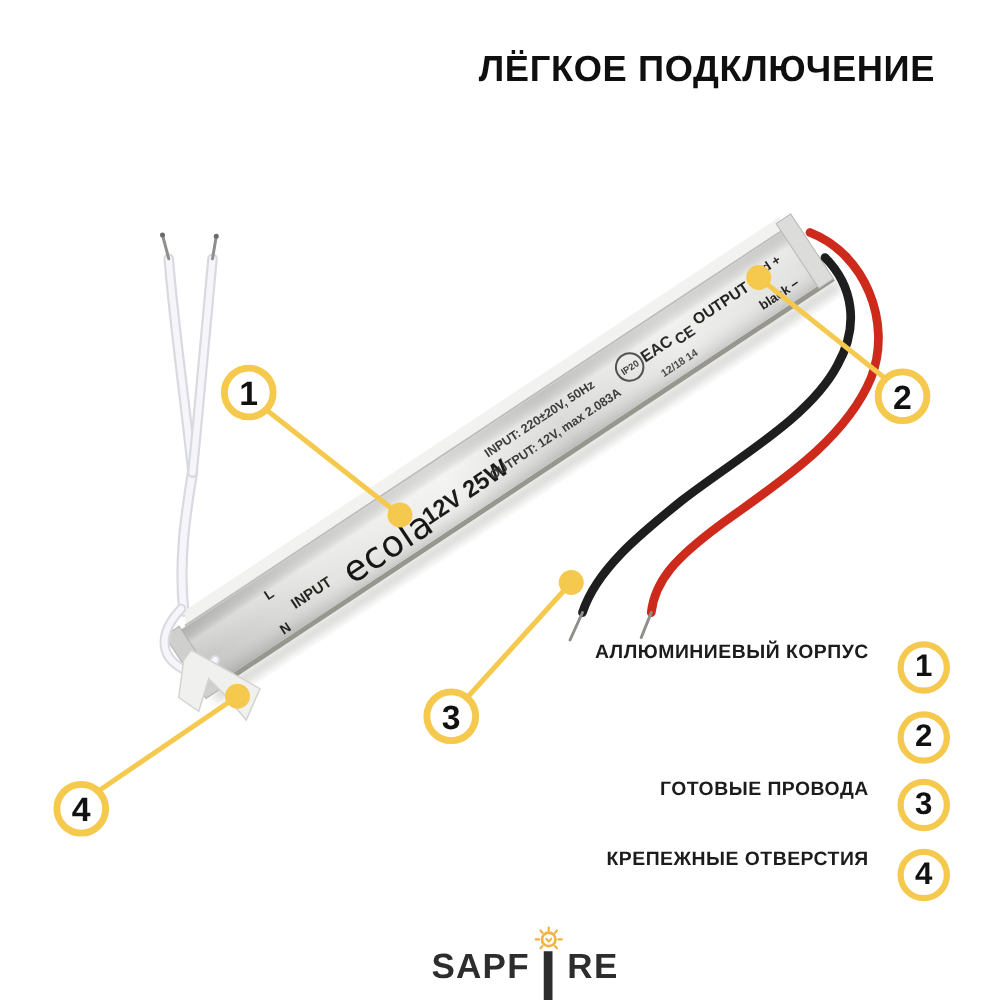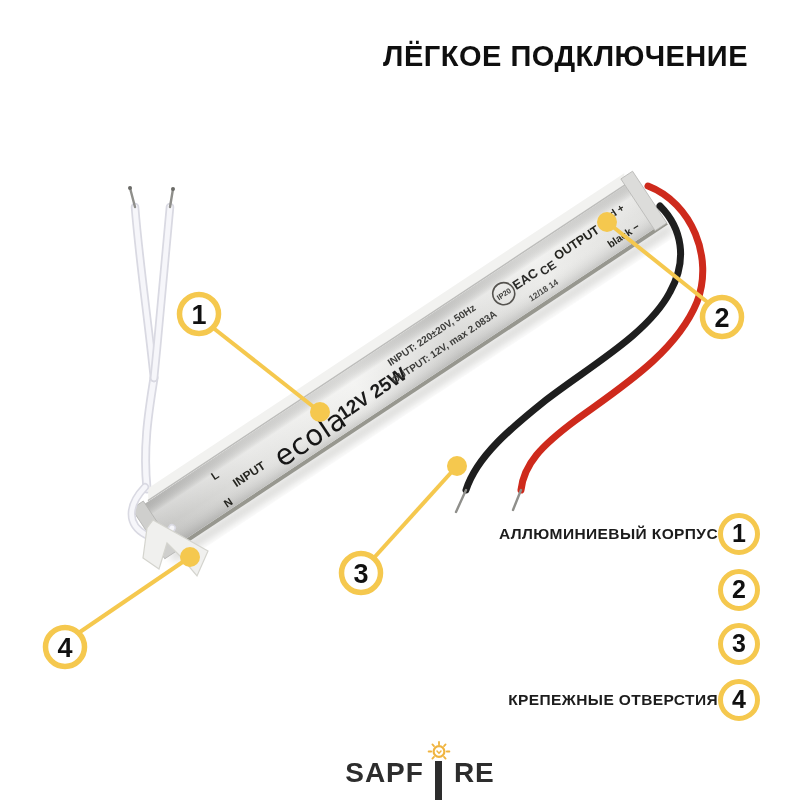--- a/index.html
+++ b/index.html
@@ -2,21 +2,21 @@
 <html style="--accent: #F5C84E; --logo-bulb: #F0B43F; --wire-red: #CE2A1C; --wire-black: #1E1E1E; --text: #111111;"><head>
 <meta charset="utf-8">
 <style>
   html,body{margin:0;padding:0;background:#fff;}
   .canvas{position:relative;width:800px;height:800px;background:#ffffff;overflow:hidden;
           font-family:"Liberation Sans",sans-serif;}
   .title{position:absolute;top:40px;right:52px;font-size:29px;font-weight:800;
          letter-spacing:.5px;color:#0f0f0f;white-space:nowrap;text-align:right;}
   svg.scene{position:absolute;left:0;top:0;}
   .legend{position:absolute;left:0;top:0;width:800px;height:800px;pointer-events:none;}
-  .legend-row{position:absolute;right:40px;display:flex;align-items:center;height:42px;}
+  .legend-row{position:absolute;right:40px;display:flex;align-items:flex-start;gap:23px;height:42px;}
   .legend-label{font-size:15.5px;font-weight:700;letter-spacing:.4px;color:#1c1c1c;white-space:nowrap;}
   .legend-badge{box-sizing:border-box;width:42px;height:42px;border:5.5px solid var(--accent);
         border-radius:50%;background:#fff;display:flex;align-items:center;justify-content:center;
         font-size:25px;font-weight:800;color:#111;padding-bottom:2px;}
   .row-1{top:513px}.row-2{top:569px}.row-3{top:623px}.row-4{top:679px}
   .logo{position:absolute;top:741px;left:0;right:0;height:60px;display:flex;
         justify-content:center;align-items:flex-start;padding-left:40px;}
   .logo-text{font-size:28px;font-weight:800;letter-spacing:1px;color:#2d2d2d;
         line-height:22px;margin-top:21px;}
   .logo-i{display:flex;flex-direction:column;align-items:center;margin:0 3px;}
@@ -133,20 +133,21 @@
 
   <div class="legend">
     <div class="legend-row row-1">
       <span class="legend-label">АЛЛЮМИНИЕВЫЙ КОРПУС</span>
       <span class="legend-badge">1</span>
     </div>
     <div class="legend-row row-2">
       <span class="legend-badge">2</span>
     </div>
     <div class="legend-row row-3">
+      <span class="legend-label">ГОТОВЫЕ ПРОВОДА</span>
       <span class="legend-badge">3</span>
     </div>
     <div class="legend-row row-4">
       <span class="legend-label">КРЕПЕЖНЫЕ ОТВЕРСТИЯ</span>
       <span class="legend-badge">4</span>
     </div>
   </div>
 
   <div class="logo">
     <span class="logo-text">SAPF</span>

